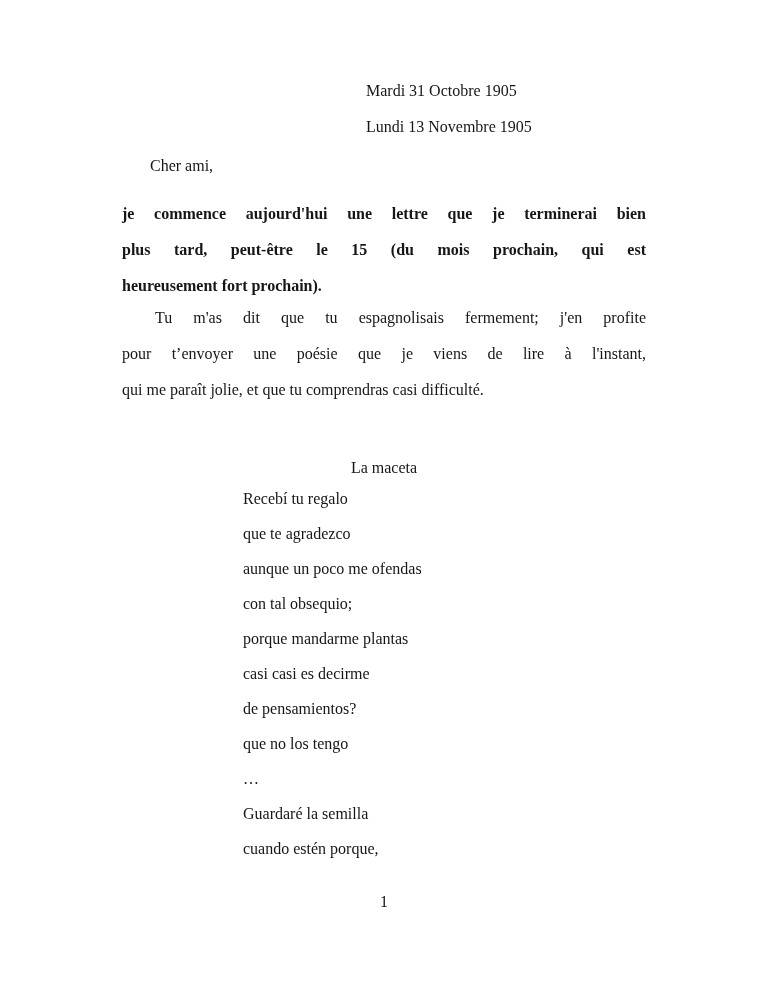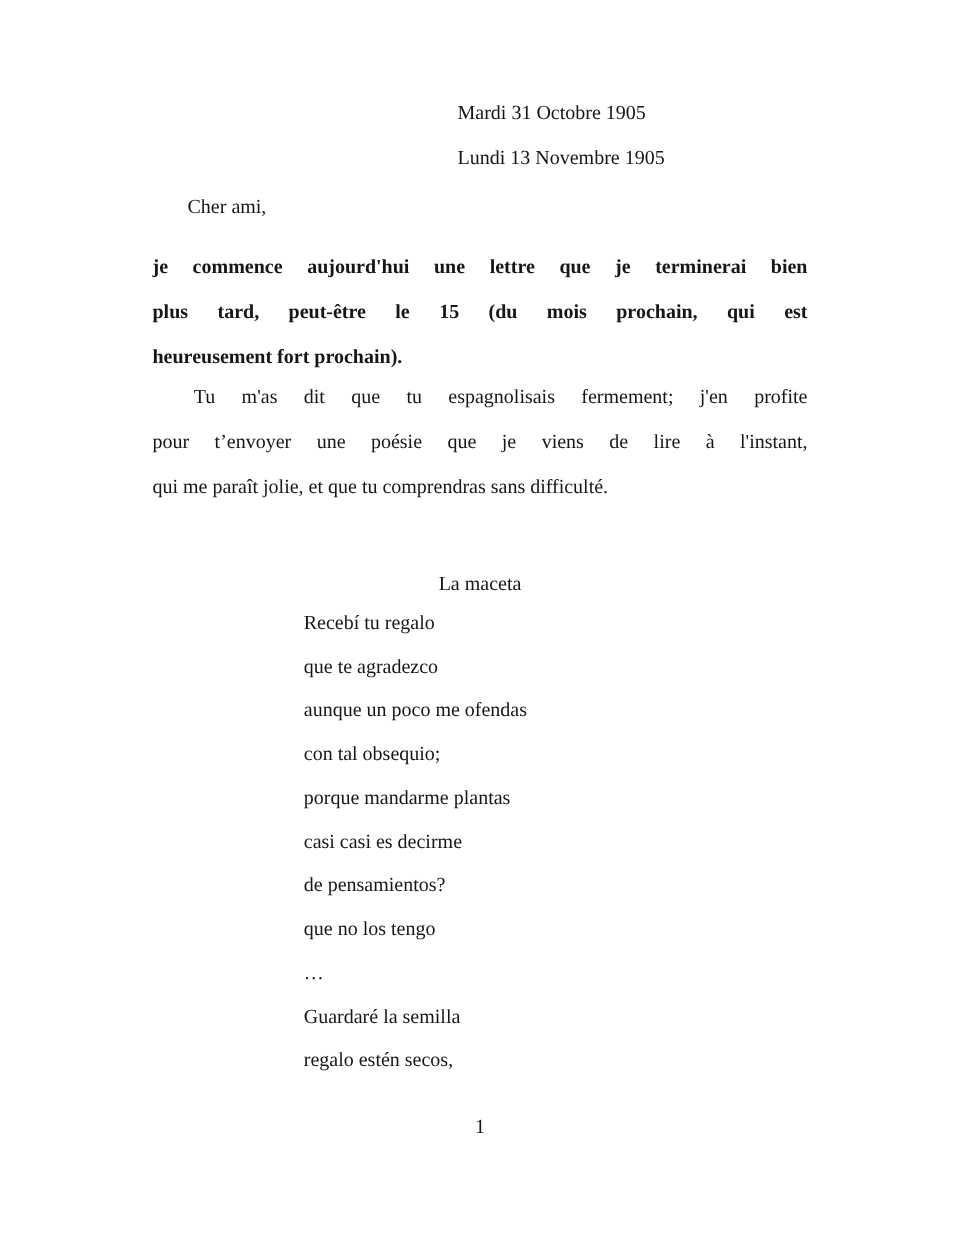--- a/index.html
+++ b/index.html
@@ -92,34 +92,34 @@
 
   <div class="para para-1">
     <div class="jline">je commence aujourd'hui une lettre que je terminerai bien</div>
     <div class="jline">plus tard, peut-être le 15 (du mois prochain, qui est</div>
     <div class="jlast">heureusement fort prochain).</div>
   </div>
 
   <div class="para para-2">
     <div class="jline indent">Tu m'as dit que tu espagnolisais fermement; j'en profite</div>
     <div class="jline">pour t’envoyer une poésie que je viens de lire à l'instant,</div>
-    <div class="jlast">qui me paraît jolie, et que tu comprendras sans difficulté.</div>
+    <div class="jlast">qui me paraît jolie, et que tu comprendras casi difficulté.</div>
   </div>
 
   <div class="poem-title">La maceta</div>
 
   <div class="poem">
     <div class="poem-line">Recebí tu regalo</div>
     <div class="poem-line">que te agradezco</div>
     <div class="poem-line">aunque un poco me ofendas</div>
     <div class="poem-line">con tal obsequio;</div>
     <div class="poem-line">porque mandarme plantas</div>
     <div class="poem-line">casi casi es decirme</div>
     <div class="poem-line">de pensamientos?</div>
     <div class="poem-line">que no los tengo</div>
     <div class="poem-line">…</div>
     <div class="poem-line">Guardaré la semilla</div>
-    <div class="poem-line">regalo estén secos,</div>
+    <div class="poem-line">cuando estén porque,</div>
   </div>
 
   <div class="page-number">1</div>
 
 </div>
 
 </body></html>

